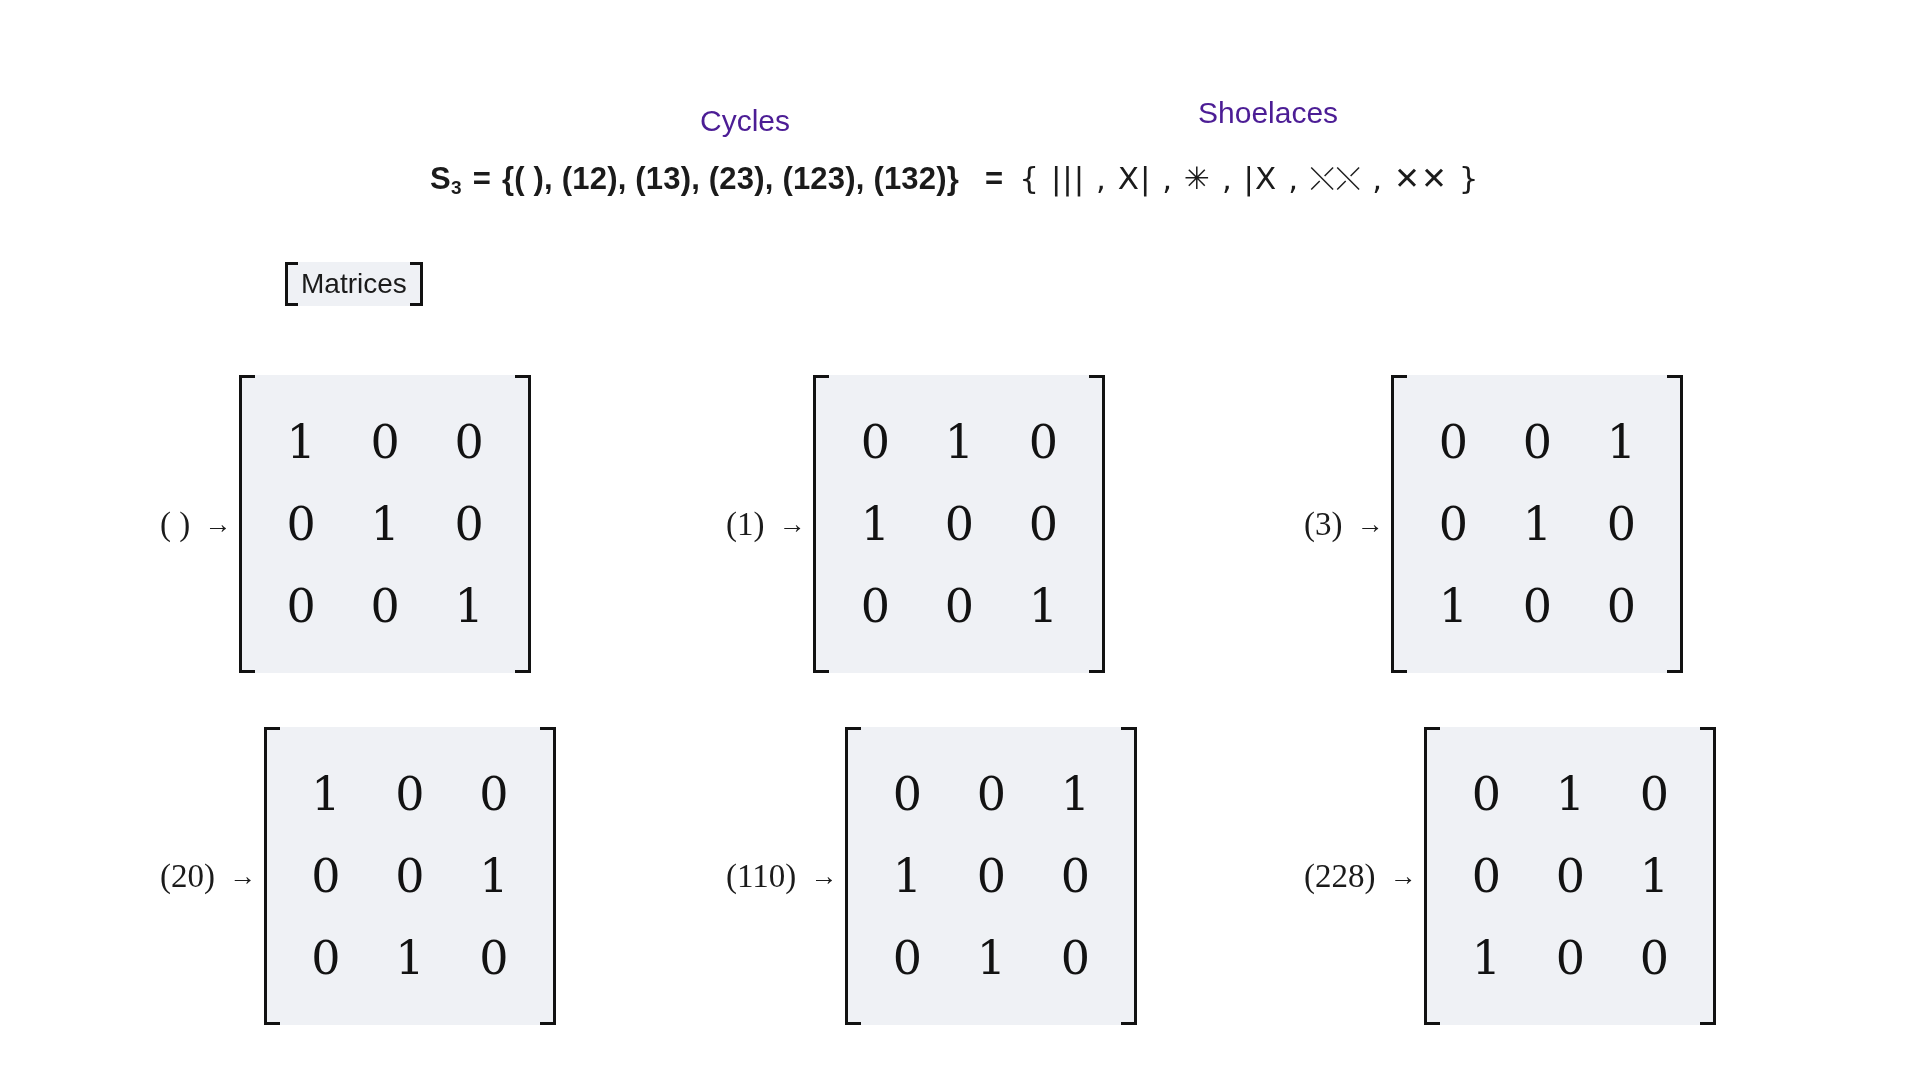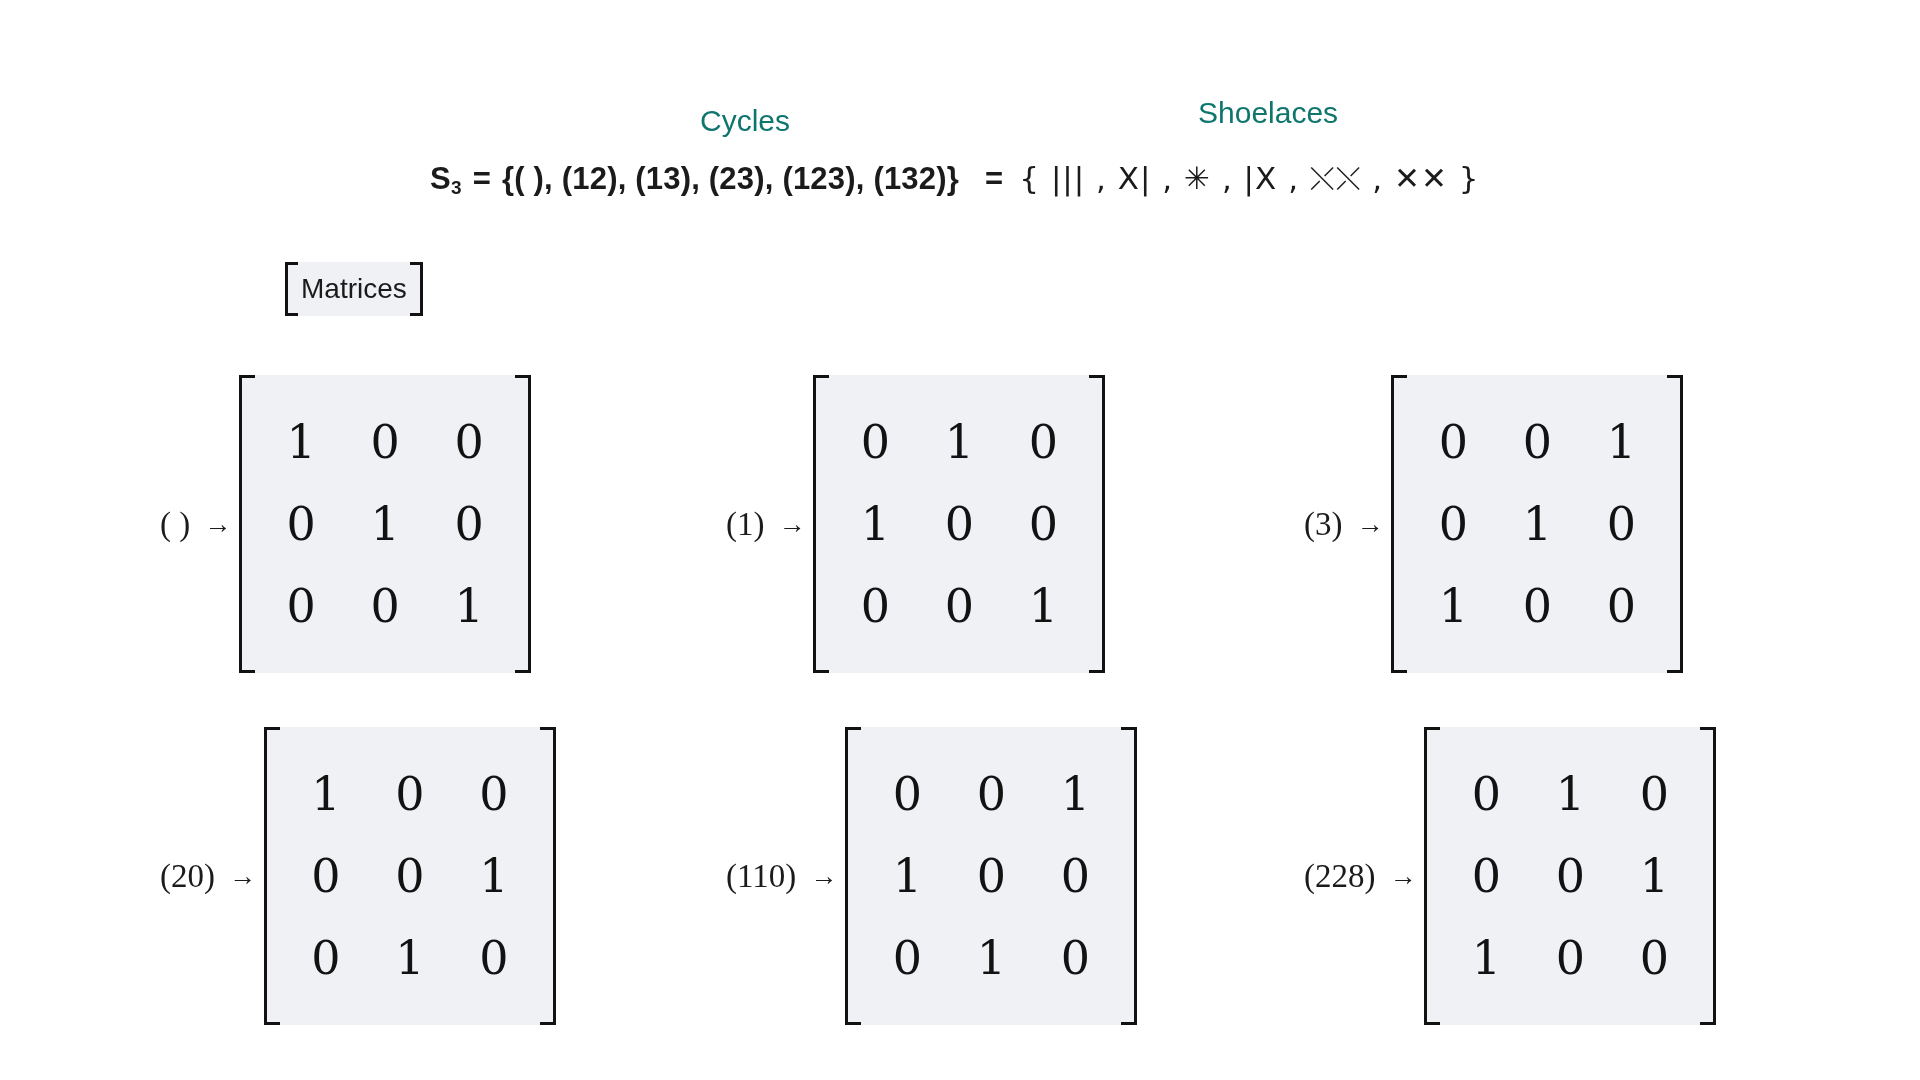--- a/index.html
+++ b/index.html
@@ -12,21 +12,21 @@
     height: 1080px;
     position: relative;
     font-family: "Liberation Sans", sans-serif;
     color: #1b1b1b;
     overflow: hidden;
   }
 
   
   .heading {
     position: absolute;
-    color: #0f766e;
+    color: #4c1d95;
     font-size: 30px;
     font-family: "Liberation Sans", sans-serif;
     white-space: nowrap;
   }
   #heading-cycles  { left: 700px;  top: 104px; }
   #heading-shoelaces { left: 1198px; top: 96px; }
 
   
   #set-equation {
     position: absolute;
@@ -56,21 +56,21 @@
     font-size: 31px;
     font-weight: 500;
     letter-spacing: 1px;
   }
 
   
   #matrices-label {
     position: absolute;
     left: 285px;
     top: 262px;
-    height: 54px;
+    height: 44px;
     display: flex;
     align-items: center;
     background: #eff1f5;
     padding: 2px 16px;
     box-sizing: border-box;
   }
   #matrices-label::before,
   #matrices-label::after {
     content: "";
     position: absolute;

